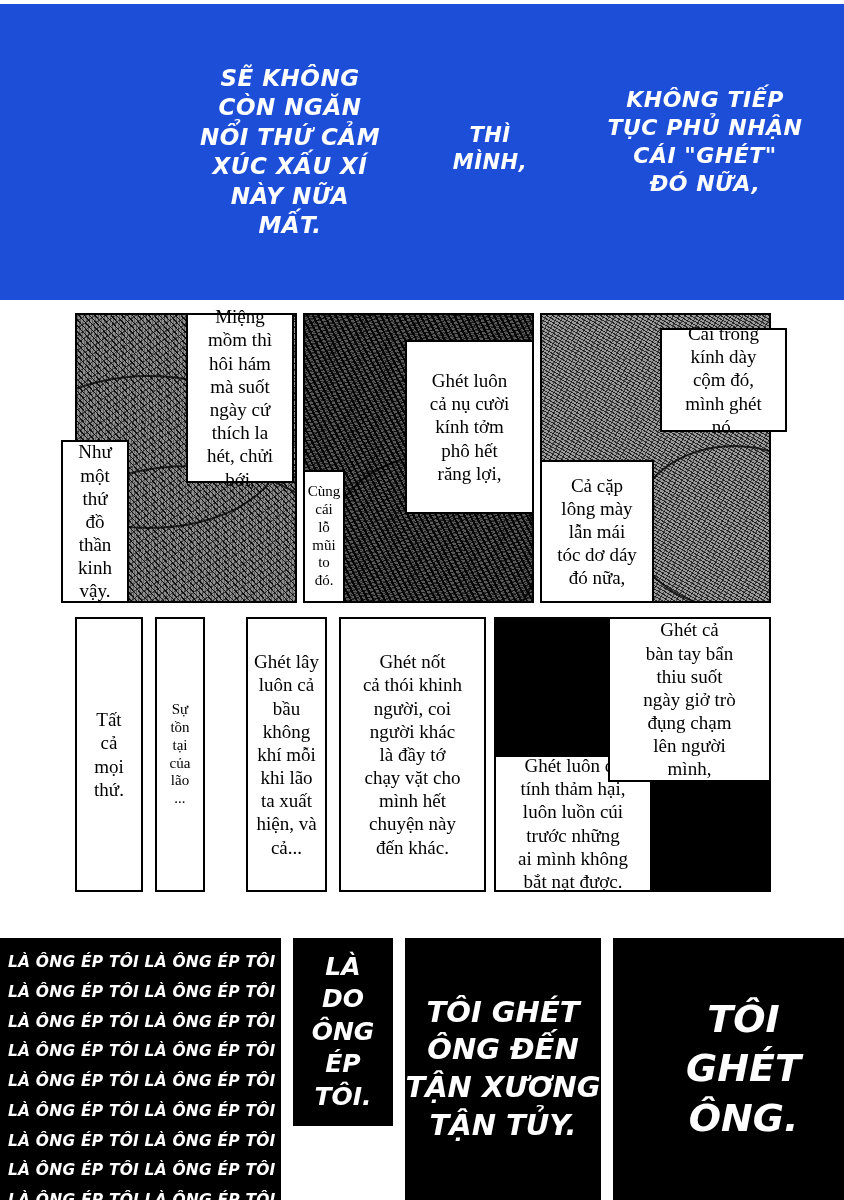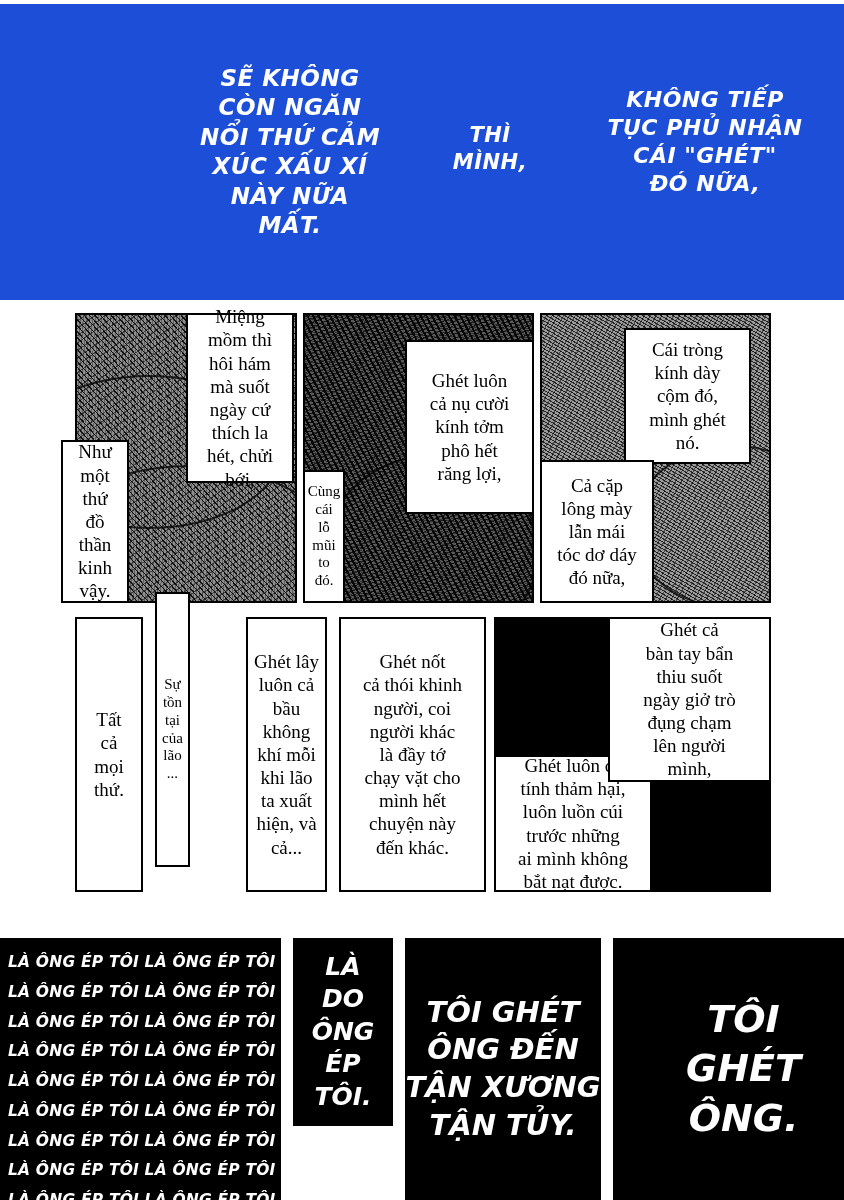--- a/index.html
+++ b/index.html
@@ -181,39 +181,39 @@
 cái
 lỗ
 mũi
 to
 đó.</div>
 <div class="box" style="left:405px; top:340px; width:129px; height:174px;">Ghét luôn
 cả nụ cười
 kính tởm
 phô hết
 răng lợi,</div>
-<div class="box" style="left:624px; top:328px; width:127px; height:136px;">Cái tròng
+<div class="box" style="left:660px; top:328px; width:127px; height:104px;">Cái tròng
 kính dày
 cộm đó,
 mình ghét
 nó.</div>
 <div class="box" style="left:540px; top:460px; width:114px; height:143px;">Cả cặp
 lông mày
 lẫn mái
 tóc dơ dáy
 đó nữa,</div>
 
 <div class="bpanel" style="left:494px; top:617px; width:123px; height:175px;"></div>
 <div class="bpanel" style="left:646px; top:780px; width:125px; height:112px;"></div>
 
 <div class="box" style="left:75px; top:617px; width:68px; height:275px;">Tất
 cả
 mọi
 thứ.</div>
-<div class="box vert" style="left:155px; top:592px; width:35px; height:275px;">Sự
+<div class="box vert" style="left:155px; top:617px; width:50px; height:275px;">Sự
 tồn
 tại
 của
 lão
 ...</div>
 <div class="box" style="left:218px; top:617px; width:81px; height:275px;margin-left:28px;">Ghét lây
 luôn cả
 bầu
 không
 khí mỗi

